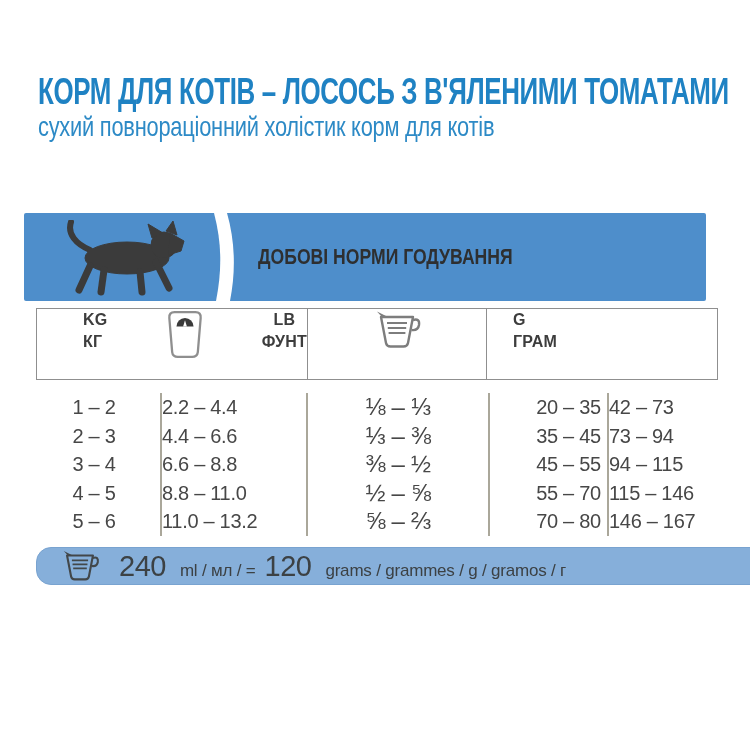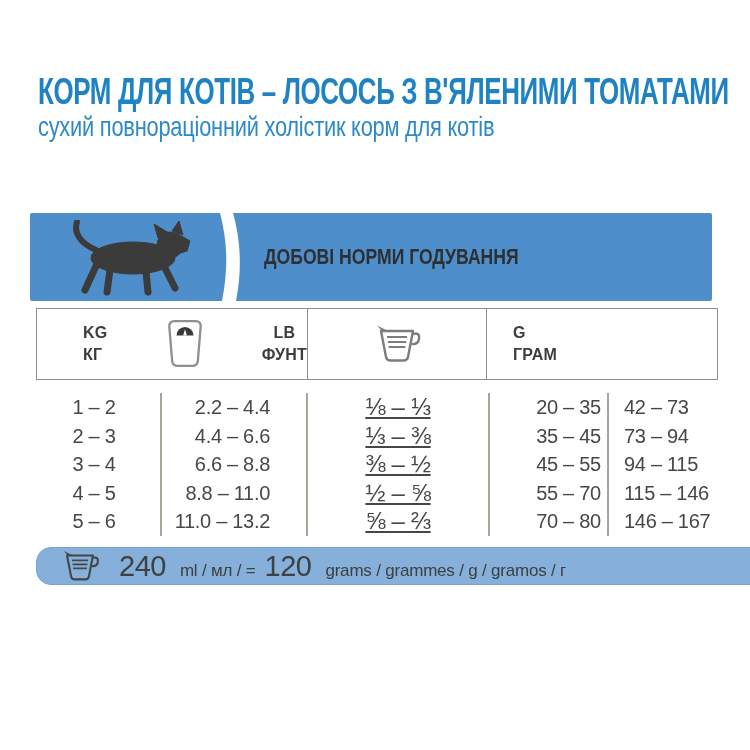--- a/index.html
+++ b/index.html
@@ -15,54 +15,54 @@
     font-size:36px;font-weight:700;letter-spacing:-0.5px;color:#1f82c3;
     transform:scaleX(0.72);transform-origin:left top;line-height:1.0;
   }
   .product-subtitle{
     left:38px;top:112px;white-space:nowrap;
     font-size:28px;font-weight:400;letter-spacing:-0.3px;color:#2d8ac6;
     transform:scaleX(0.78);transform-origin:left top;line-height:1.1;
   }
 
   
-  .banner{left:30px;top:213px;width:682px;height:88px;}
+  .banner{left:24px;top:213px;width:682px;height:88px;}
   .banner svg{position:absolute;left:0;top:0;}
   .banner-label{
     position:absolute;left:234px;top:0;height:100%;display:flex;align-items:center;
     font-size:22px;font-weight:700;color:#2e2f30;white-space:nowrap;
     transform:scaleX(0.80);transform-origin:left center;letter-spacing:0px;
   }
 
   
   .thead{
     left:36px;top:308px;width:682px;height:72px;box-sizing:border-box;
     border:1px solid #8f8f8f;display:flex;color:#3d3d3d;
   }
-  .hcell{box-sizing:border-box;display:flex;align-items:center;}
+  .hcell{box-sizing:border-box;display:flex;align-items:flex-start;}
   .hcell + .hcell{border-left:1px solid #8f8f8f;}
   .hc-kglb{width:270px;justify-content:space-between;}
   .hc-cup{width:179px;justify-content:center;}
   .hc-g{width:122px;padding-left:26px;}
   .hc-ml{width:111px;padding-left:15px;}
   .unit{font-size:16px;font-weight:700;line-height:1.35;letter-spacing:0.2px;}
   .unit.kg{margin-left:46px;text-align:left;}
   .unit.lb{text-align:center;}
 
   
   .tbody{left:36px;top:393px;width:682px;height:143px;display:flex;color:#474747;}
   .col{box-sizing:border-box;}
   .col + .col{border-left:2px solid #aaa79a;}
   .cell{height:28.6px;line-height:28.6px;font-size:20px;letter-spacing:-0.3px;white-space:nowrap;}
   .col-kg{width:124px;text-align:center;padding-right:8px;}
-  .col-lb{width:146px;text-align:right;padding-right:36px;}
-  .col-cup{width:182px;text-align:center;text-decoration:underline;}
+  .col-lb{width:146px;text-align:left;padding-right:36px;}
+  .col-cup{width:182px;text-align:center;}
   .col-cup .cell{font-size:24px;}
   .col-g{width:119px;text-align:center;padding-left:40px;}
-  .col-ml{width:111px;text-align:left;padding-left:15px;}
+  .col-ml{width:111px;text-align:left;}
 
   
   .conv-bar{
     left:36px;top:547px;width:738px;height:38px;box-sizing:border-box;
     background:#86afda;border:1px solid #79a3d0;border-radius:15px;
     display:flex;align-items:center;color:#3c4144;
   }
   .conv-bar .cup-wrap{margin-left:22px;display:flex;align-items:center;}
   .conv-text{display:flex;align-items:baseline;margin-left:18px;white-space:nowrap;}
   .conv-big{font-size:29px;font-weight:400;letter-spacing:-0.5px;}

